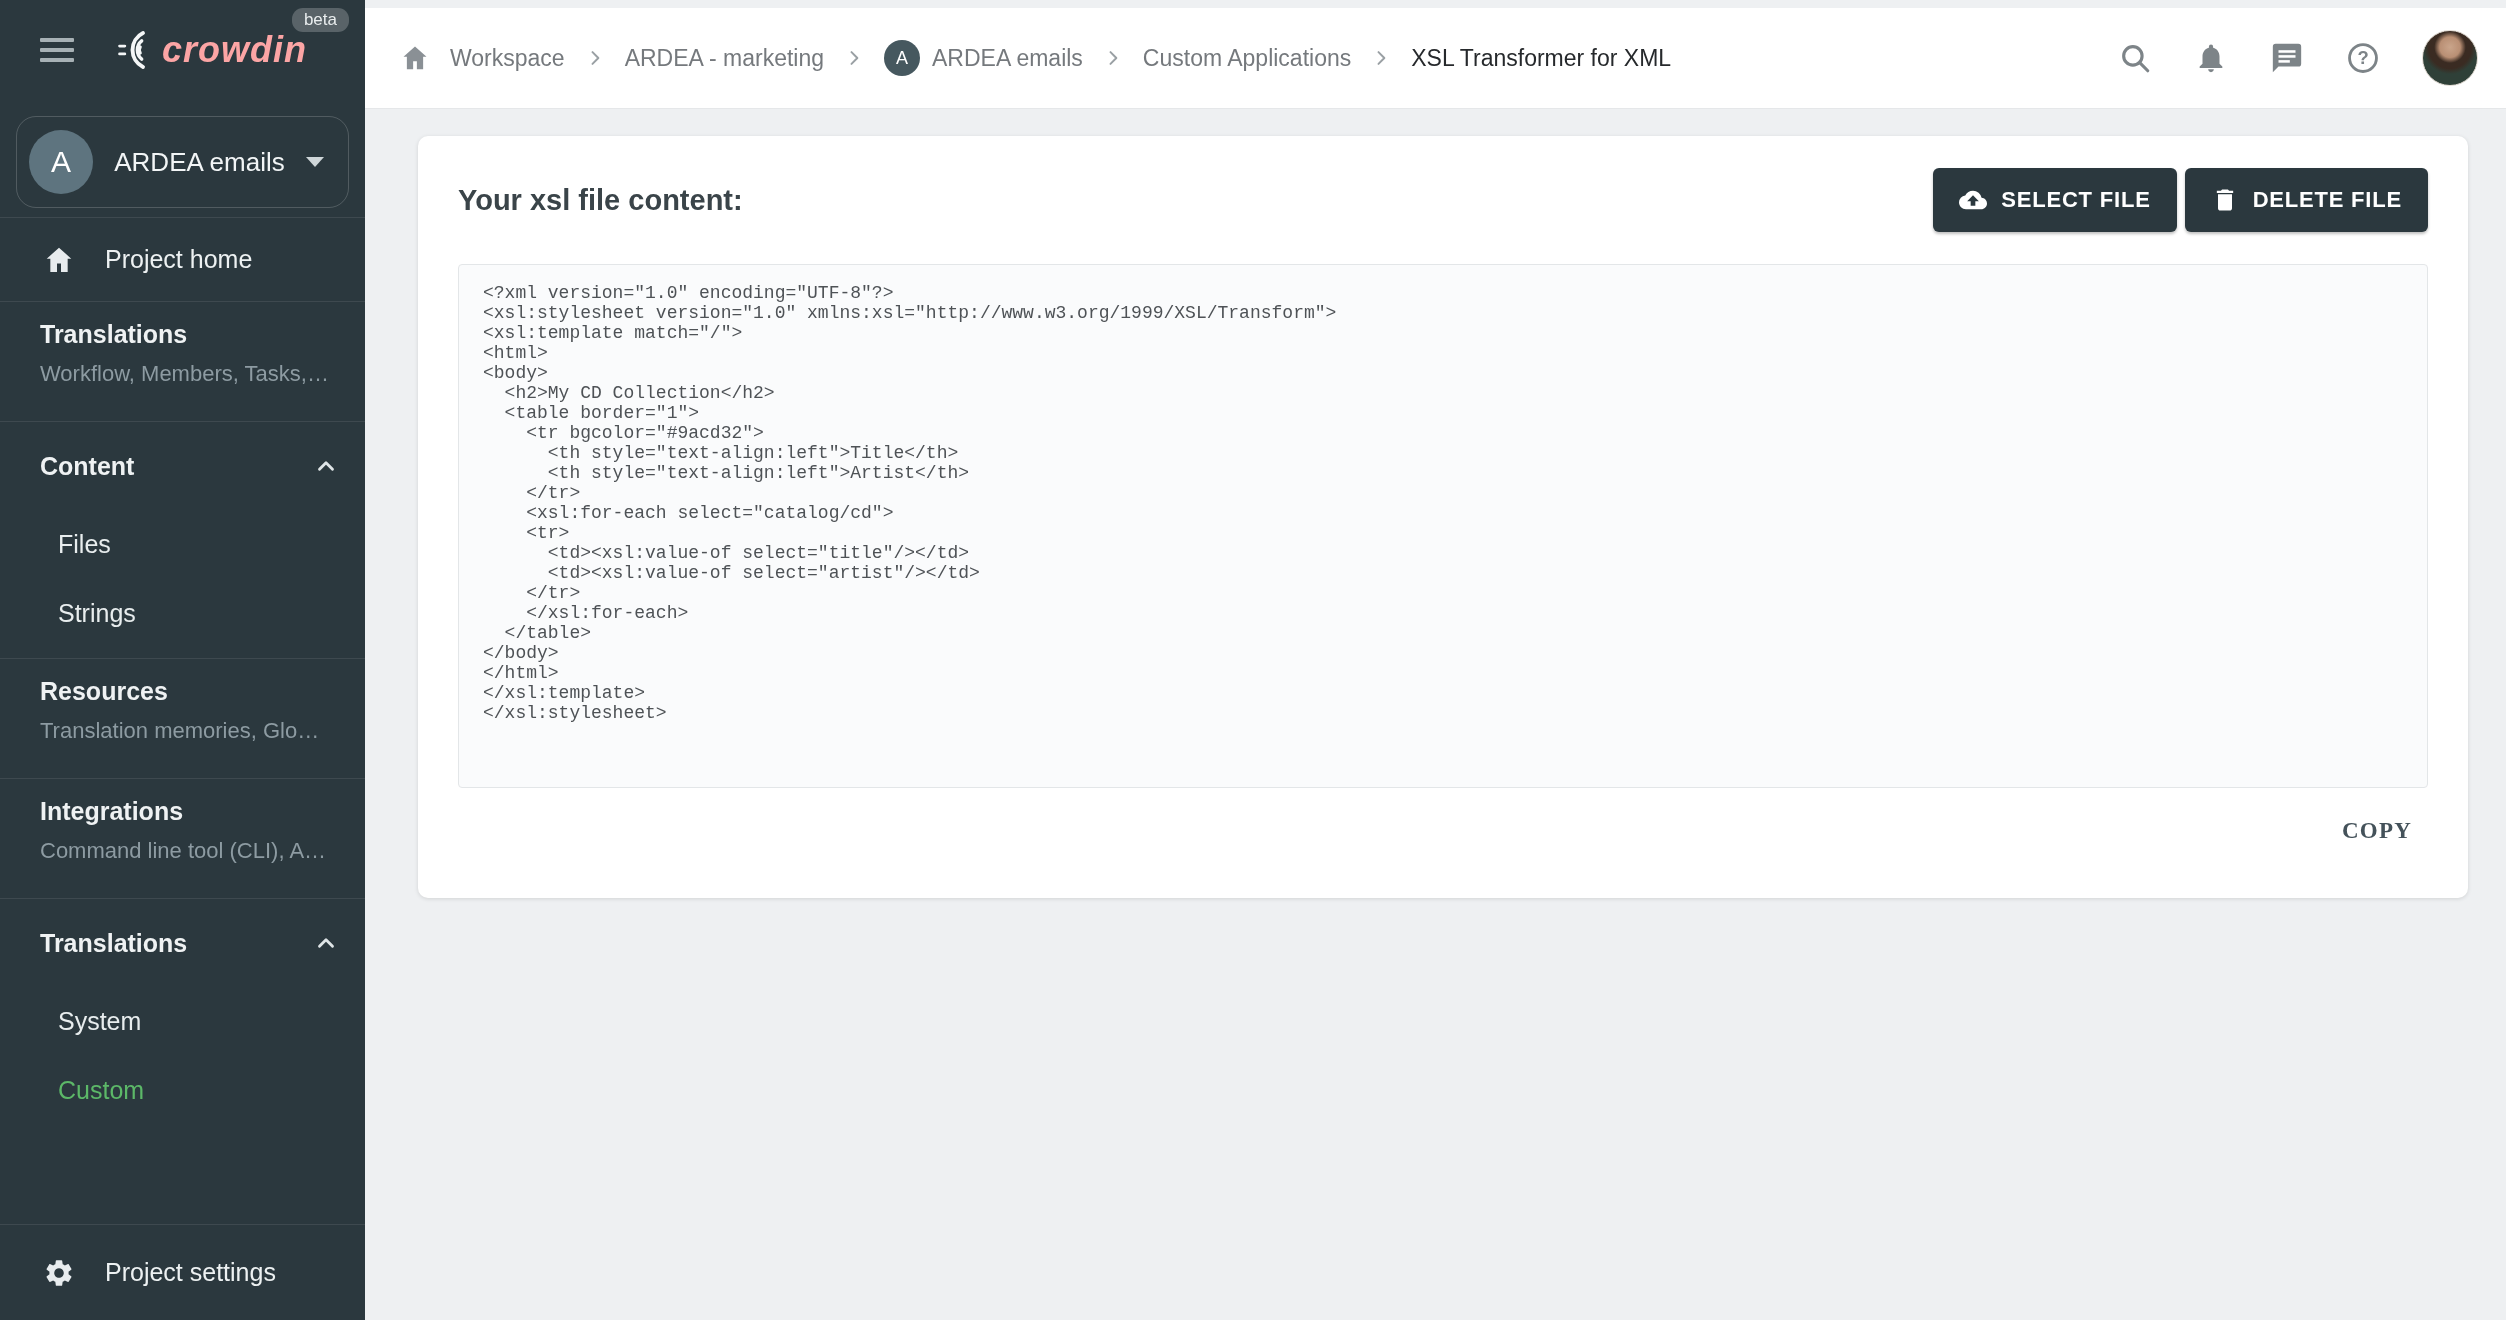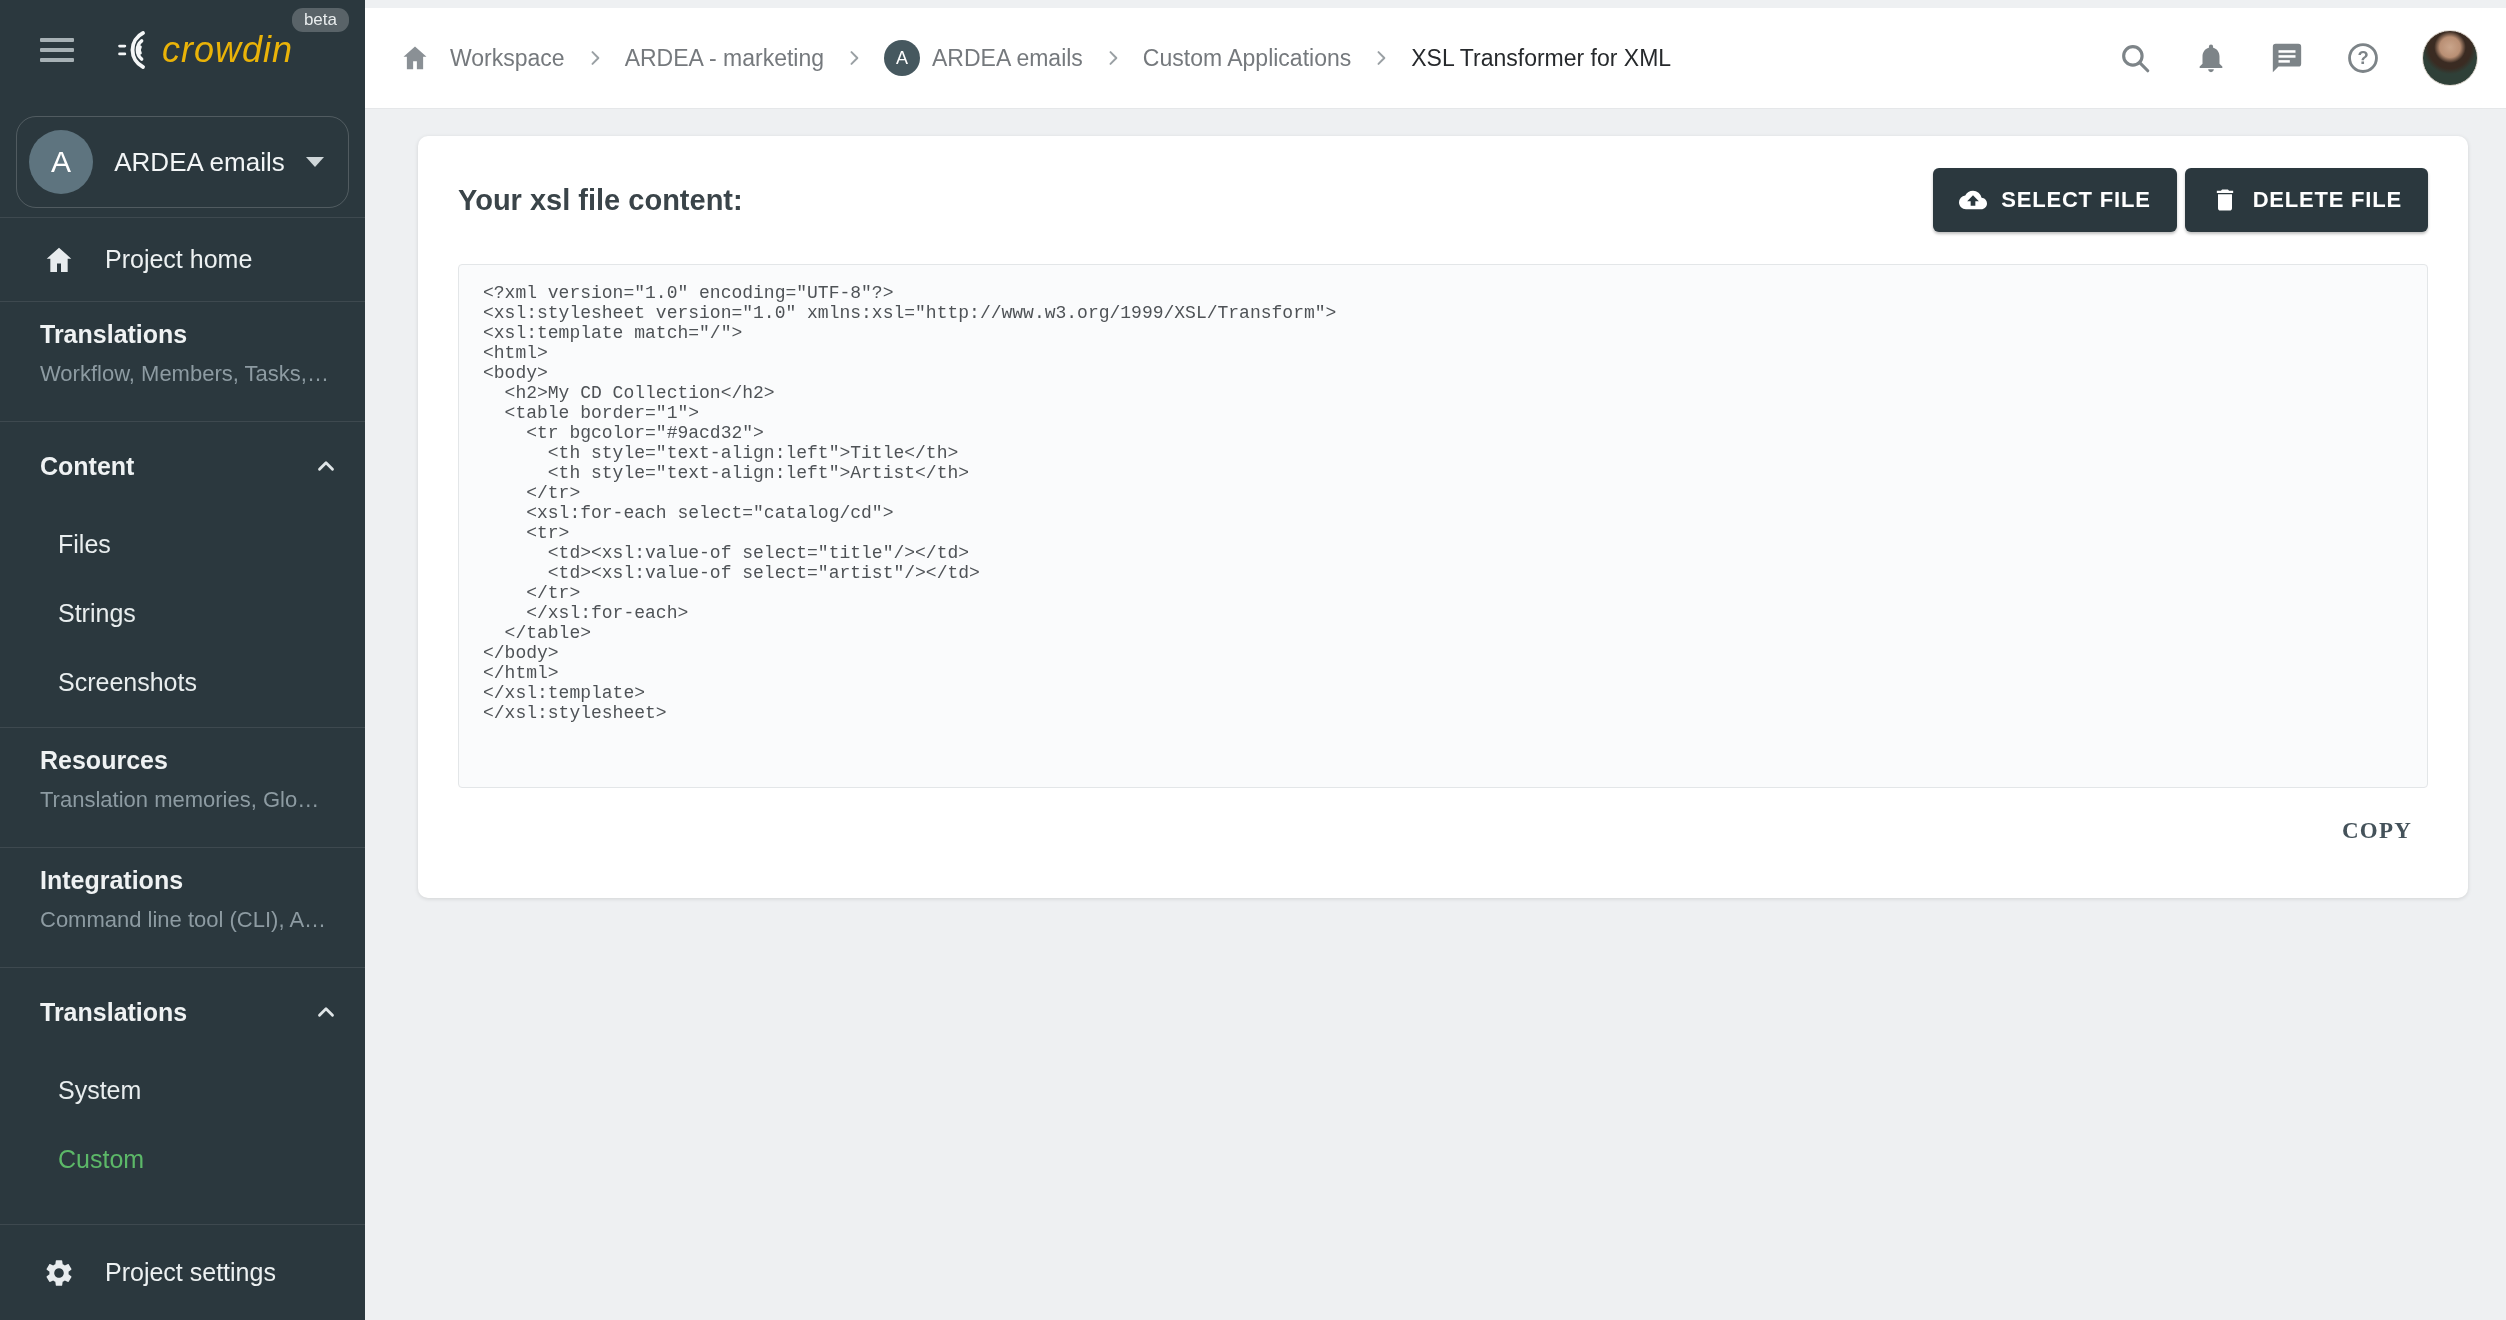--- a/index.html
+++ b/index.html
@@ -6,21 +6,21 @@
   html,body { width:2506px; height:1320px; overflow:hidden;
     font-family:"Liberation Sans", sans-serif; background:#eef0f2; }
 
   
   .sidebar { position:absolute; left:0; top:0; width:365px; height:1320px;
     background:#2b383e; color:#eceff1; z-index:5; }
   .sidebar-top { height:100px; display:flex; align-items:center; padding-left:40px; position:relative; }
   .hamburger { width:34px; height:24px; display:flex; flex-direction:column; justify-content:space-between; cursor:pointer; }
   .hamburger span { display:block; height:4px; background:#a7b1b5; border-radius:1px; }
   .logo { display:flex; align-items:center; margin-left:30px; gap:6px; }
-  .logo-text { font-size:36px; font-weight:normal; font-style:italic; letter-spacing:1px; color:#eab308; }
+  .logo-text { font-size:36px; font-weight:bold; font-style:italic; letter-spacing:1px; color:#fca5a5; }
   .beta-badge { position:absolute; top:8px; right:16px; background:rgba(255,255,255,0.22);
     color:#e9edee; font-size:17px; padding:2px 12px; border-radius:11px; }
 
   .proj-select { margin:16px 16px 0 16px; height:92px; border:1px solid rgba(255,255,255,0.18);
     border-radius:20px; display:flex; align-items:center; padding:0 24px 0 12px; cursor:pointer; }
   .proj-avatar { width:64px; height:64px; border-radius:50%; background:#5e747f; color:#fff;
     display:flex; align-items:center; justify-content:center; font-size:30px; }
   .proj-name { flex:1; text-align:center; font-size:26px; font-weight:500; color:#f2f5f6; }
   .caret-down { width:0; height:0; border-left:9px solid transparent; border-right:9px solid transparent;
     border-top:10px solid #cfd6d9; }
@@ -137,21 +137,20 @@
 
   <div class="sgroup">
     <div class="sgroup-head">
       <span class="t">Content</span>
       <svg class="chev-up" viewBox="0 0 24 24" fill="none" stroke="currentColor" stroke-width="2.6" stroke-linecap="round" stroke-linejoin="round">
           <polyline points="6 15 12 9 18 15"></polyline>
         </svg>
     </div>
     <div class="schild">Files</div>
     <div class="schild">Strings</div>
-    <div class="schild">Screenshots</div>
   </div>
 
   <div class="sdiv"></div>
 
   <div class="ssec">
     <div class="t">Resources</div>
     <div class="sub">Translation memories, Glossari…</div>
   </div>
 
   <div class="sdiv"></div>

